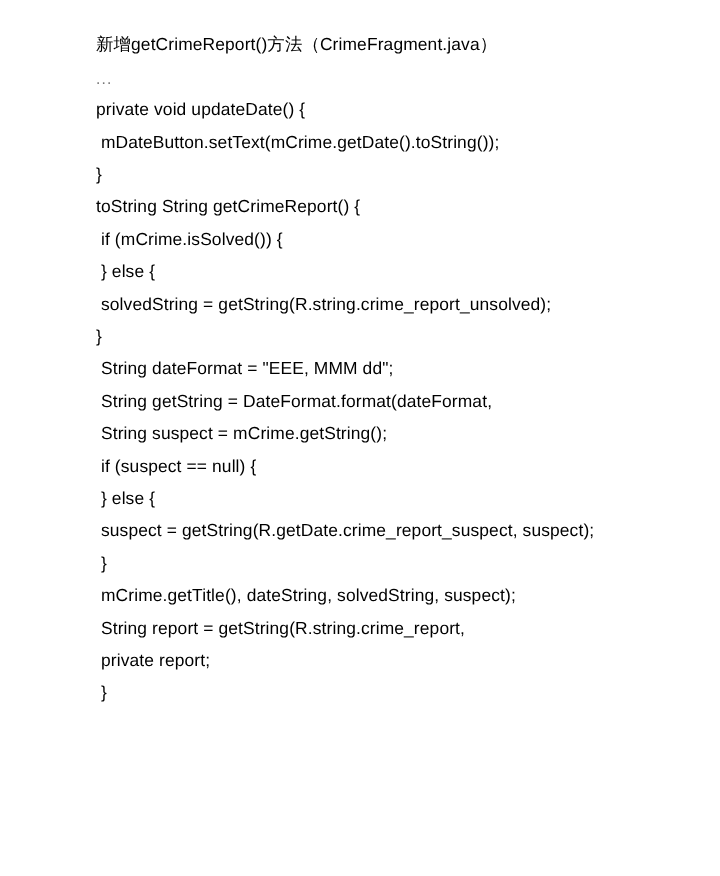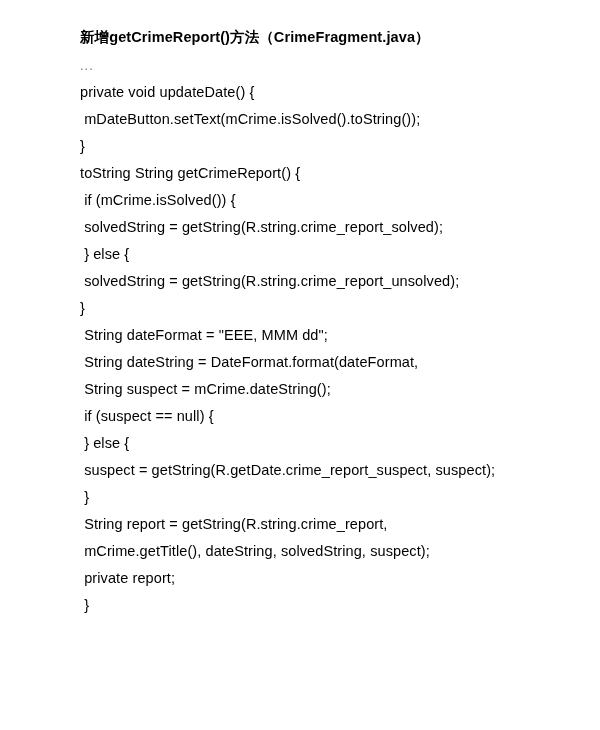--- a/index.html
+++ b/index.html
@@ -19,52 +19,51 @@
     letter-spacing: 0.1px;
   }
   .page > div {
     margin: 0 0 11px 0;
     white-space: pre;
   }
   .title {
     font-weight: 400;
   }
   .title .bold {
-    font-weight: 700;
+    font-weight: 400;
   }
   .ellipsis {
     color: #777777;
     font-size: 13px;
     letter-spacing: 1px;
     margin-bottom: 8px;
   }
 </style>
 </head>
 <body>
 
 <div class="page">
 
   <div class="title"><span class="bold">新增getCrimeReport()方法（CrimeFragment.java）</span></div>
 
   <div class="ellipsis">...</div>
 
   <div>private void updateDate() {</div>
-  <div> mDateButton.setText(mCrime.isSolved().toString());</div>
+  <div> mDateButton.setText(mCrime.getDate().toString());</div>
   <div>}</div>
   <div>toString String getCrimeReport() {</div>
   <div> if (mCrime.isSolved()) {</div>
-  <div> solvedString = getString(R.string.crime_report_solved);</div>
   <div> } else {</div>
   <div> solvedString = getString(R.string.crime_report_unsolved);</div>
   <div>}</div>
   <div> String dateFormat = "EEE, MMM dd";</div>
-  <div> String dateString = DateFormat.format(dateFormat,</div>
-  <div> String suspect = mCrime.dateString();</div>
+  <div> String getString = DateFormat.format(dateFormat,</div>
+  <div> String suspect = mCrime.getString();</div>
   <div> if (suspect == null) {</div>
   <div> } else {</div>
   <div> suspect = getString(R.getDate.crime_report_suspect, suspect);</div>
   <div> }</div>
+  <div> mCrime.getTitle(), dateString, solvedString, suspect);</div>
   <div> String report = getString(R.string.crime_report,</div>
-  <div> mCrime.getTitle(), dateString, solvedString, suspect);</div>
   <div> private report;</div>
   <div> }</div>
 
 </div>
 
 </body></html>

